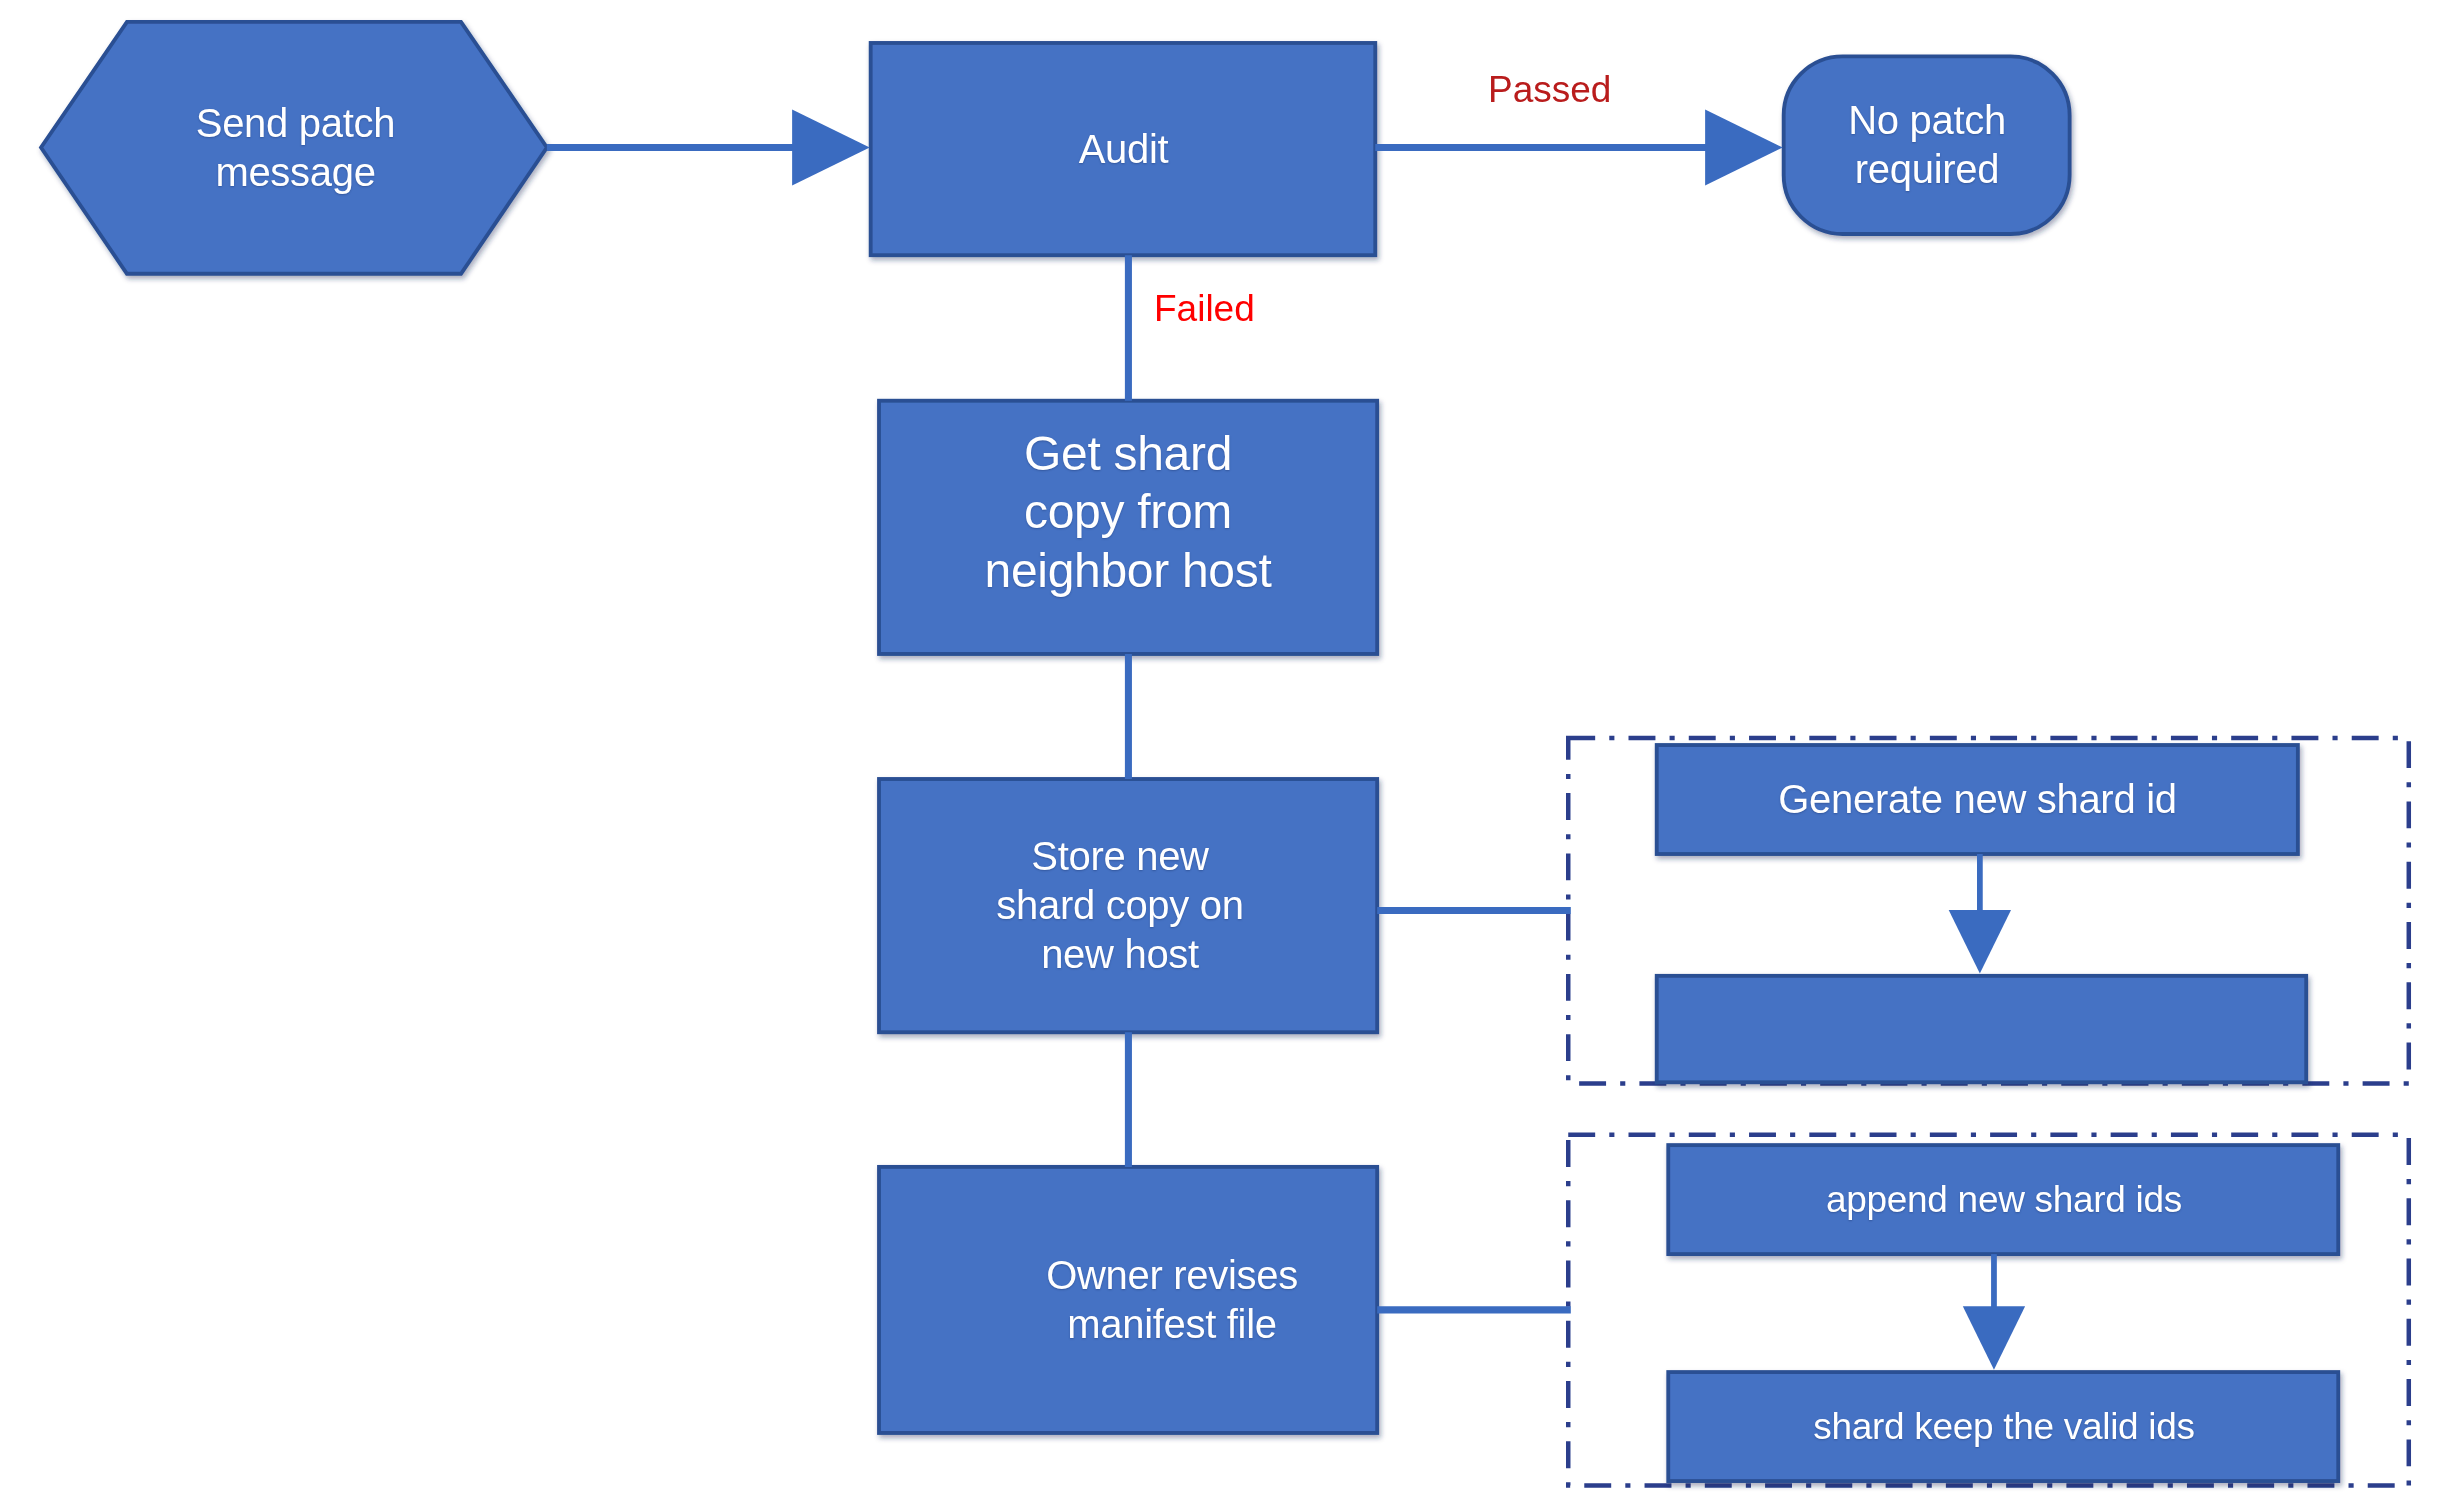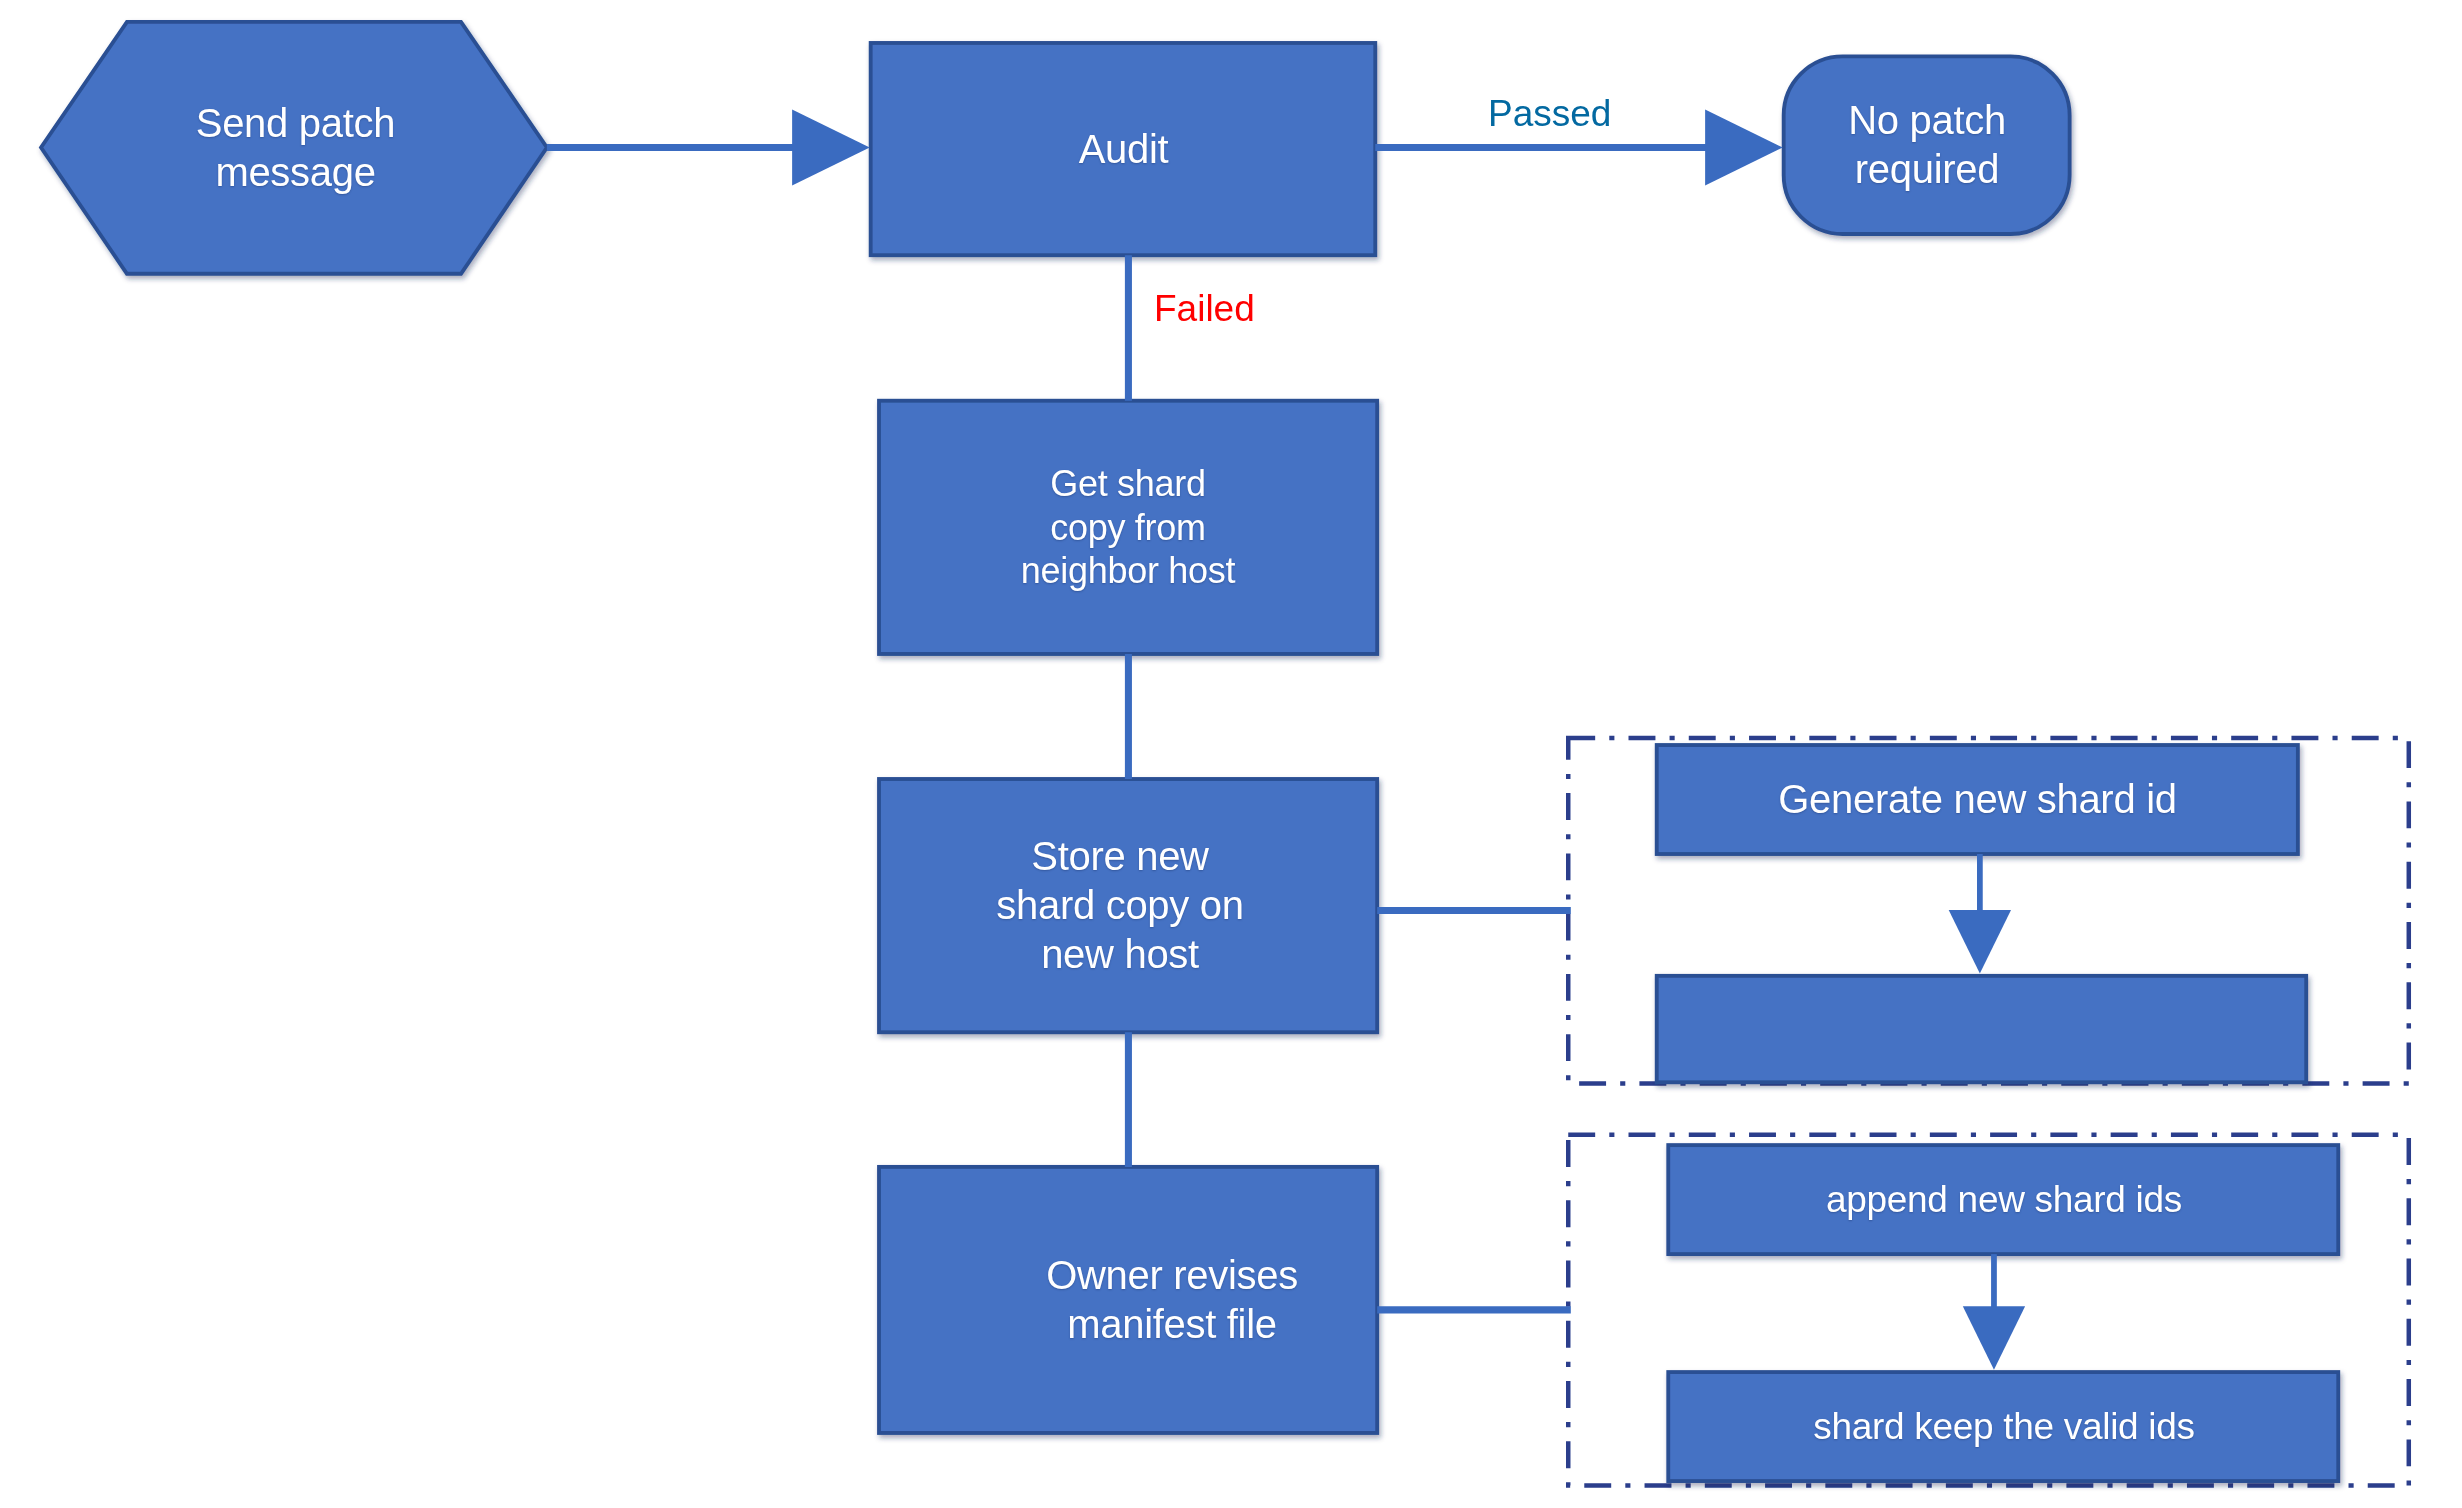--- a/index.html
+++ b/index.html
@@ -113,39 +113,39 @@
   </svg>
 
   <div class="node-label" style="left:71px; top:22px; width:449px; height:252px; font-size:40px;">Send patch
 message</div>
 
   <div class="node-label" style="left:871px; top:43px; width:505px; height:212px; font-size:40px;">Audit</div>
 
   <div class="node-label" style="left:1784px; top:56px; width:286px; height:178px; font-size:40px;">No patch
 required</div>
 
-  <div class="node-label" style="left:879px; top:401px; width:498px; height:253px; font-size:36px;">Get shard
+  <div class="node-label" style="left:879px; top:386px; width:498px; height:253px; font-size:48px;">Get shard
 copy from
 neighbor host</div>
 
   <div class="node-label" style="left:871px; top:779px; width:498px; height:253px; font-size:40px;">Store new
 shard copy on
 new host</div>
 
   <div class="node-label" style="left:879px; top:1167px; width:498px; height:266px; font-size:40px;padding-left:44px;">Owner revises
 manifest file</div>
 
   <div class="node-label" style="left:1657px; top:745px; width:641px; height:109px; font-size:40px;">Generate new shard id</div>
 
 
   <div class="node-label" style="left:1669px; top:1145px; width:670px; height:109px; font-size:37px;">append new shard ids</div>
 
   <div class="node-label" style="left:1669px; top:1372px; width:670px; height:109px; font-size:37px;">shard keep the valid ids</div>
 
-  <div class="edge-label" style="left:1488px; top:69px; font-size:37px; color:#0369a1;margin-top:24px;">Passed</div>
+  <div class="edge-label" style="left:1488px; top:69px; font-size:37px; color:#b91c1c;">Passed</div>
 
   <div class="edge-label" style="left:1154px; top:288px; font-size:37px; color:#FF0000;">Failed</div>
 
   <div class="hit" style="left:41px; top:22px; width:506px; height:252px;"></div>
   <div class="hit" style="left:871px; top:43px; width:505px; height:212px;"></div>
   <div class="hit" style="left:1784px; top:56px; width:286px; height:178px;"></div>
   <div class="hit" style="left:879px; top:401px; width:498px; height:253px;"></div>
   <div class="hit" style="left:879px; top:779px; width:498px; height:253px;"></div>
   <div class="hit" style="left:879px; top:1167px; width:498px; height:266px;"></div>
   <div class="hit" style="left:1657px; top:745px; width:641px; height:109px;"></div>

